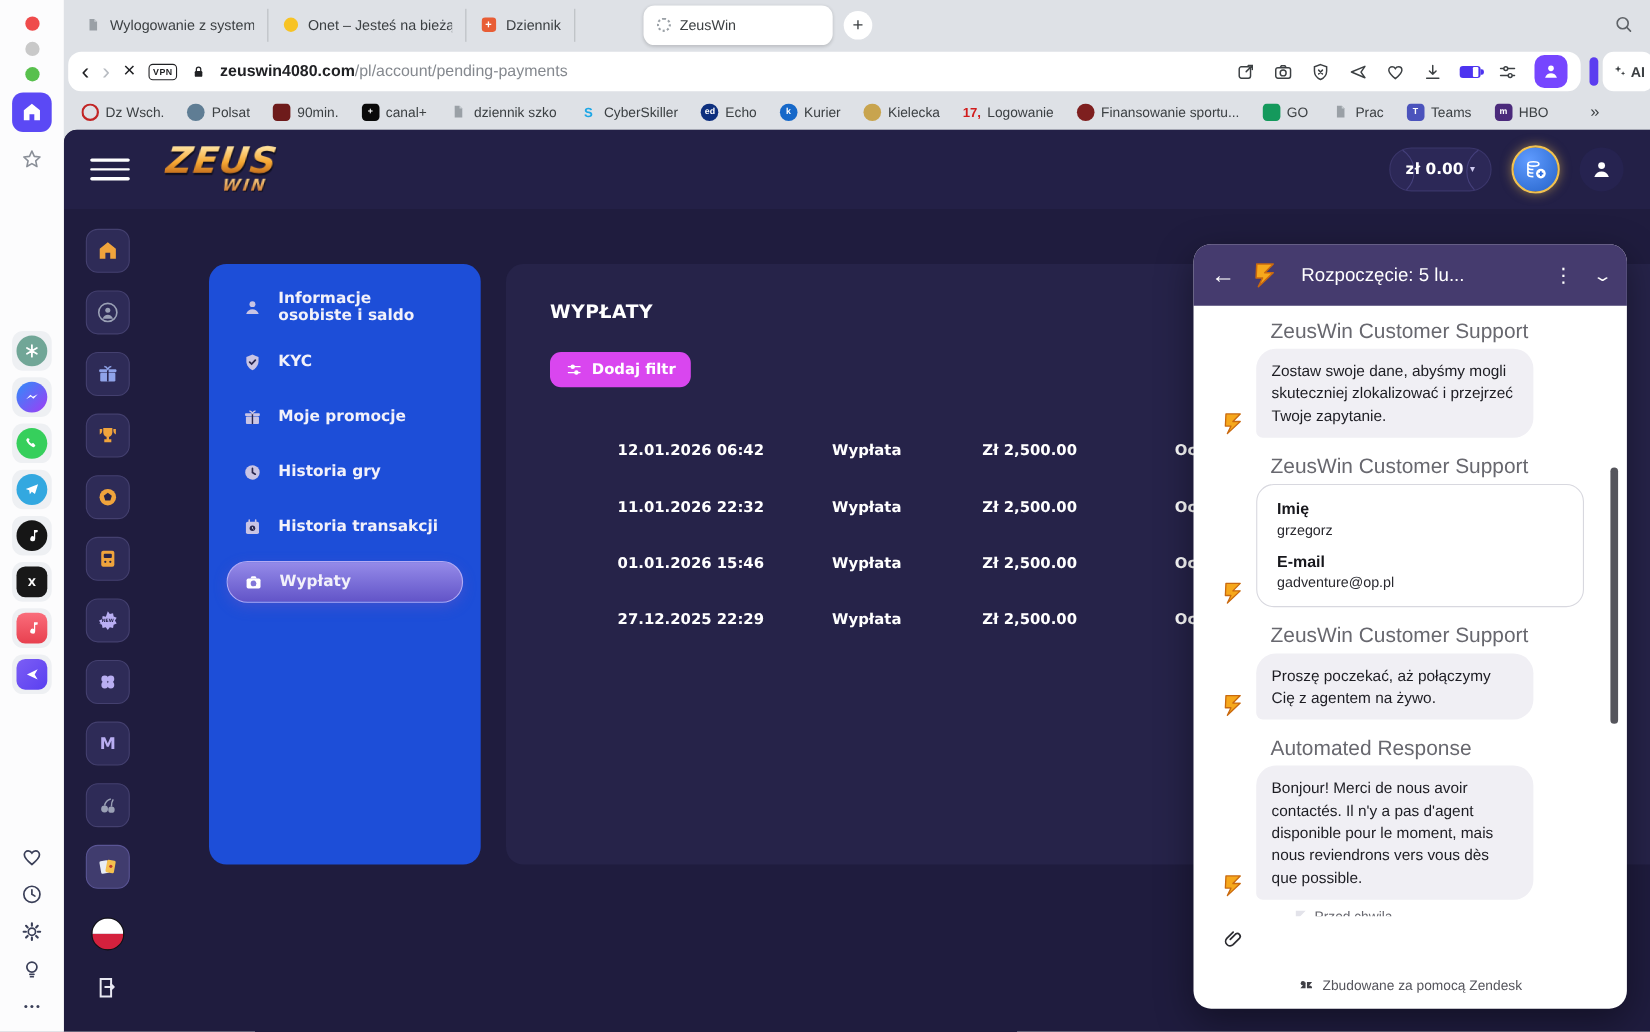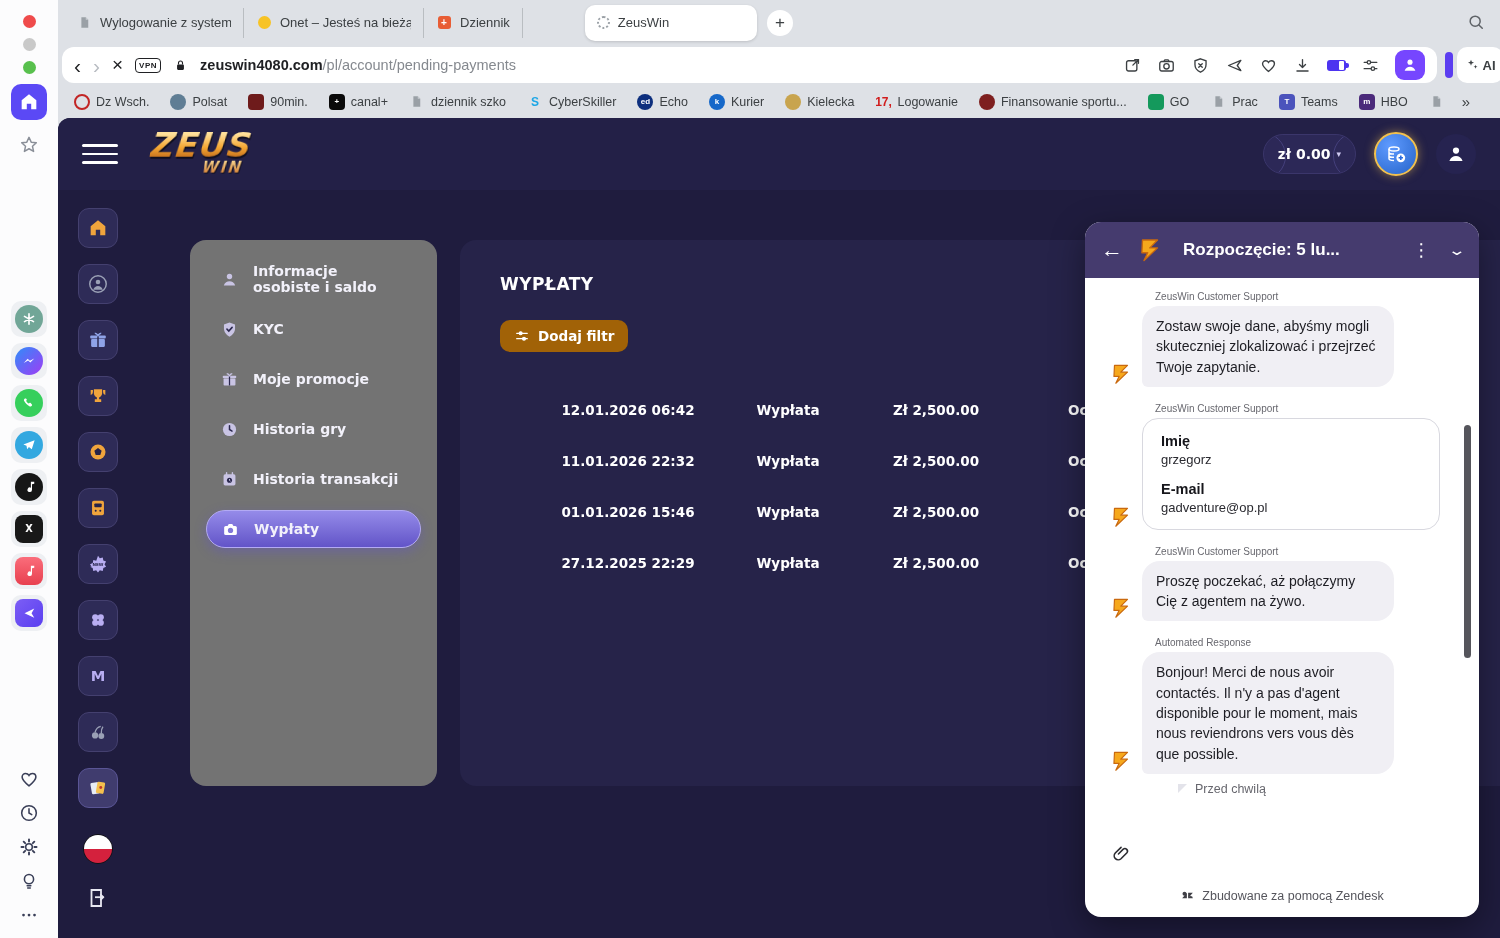--- a/index.html
+++ b/index.html
@@ -41,21 +41,21 @@
   .urltext .path{color:#85898f}
   .urlicons{margin-left:auto;display:flex;align-items:center;gap:15px;color:#3c4043}
   .battery{width:19px;height:11px;border-radius:3px;background:#4d34f0;position:relative}
   .battery::after{content:"";position:absolute;right:-3px;top:3px;width:3px;height:5px;background:#4d34f0;border-radius:0 2px 2px 0}
   .battery::before{content:"";position:absolute;right:2px;top:1px;width:5px;height:9px;background:#fff;border-radius:1px}
   .avatar-chip{width:30px;height:30px;border-radius:9px;background:#7646ff;display:flex;align-items:center;justify-content:center;color:#fff}
   .url-pill{position:absolute;left:1387px;top:7px;width:8px;height:26px;border-radius:5px;background:#5b3df0}
   .ai-btn{position:absolute;left:1399px;top:2px;width:46px;height:36px;background:#fff;border-radius:10px;
           display:flex;align-items:center;justify-content:center;gap:2px;color:#3c4043;font-size:13px;font-weight:bold}
 
-  .bookmarks{position:absolute;left:58px;top:85px;right:0;height:33px;display:flex;align-items:center;padding-left:16px}
+  .bookmarks{position:absolute;left:58px;top:85px;right:16px;height:33px;display:flex;align-items:center;padding-left:16px}
   #bmlist{display:flex;align-items:center;gap:21px;overflow:hidden;flex:1}
   .bm{display:flex;align-items:center;gap:6px;font-size:12.5px;color:#3c4043;white-space:nowrap}
   .bmico{width:16px;height:16px;display:flex;align-items:center;justify-content:center;font-size:8px;font-weight:bold;color:#fff;border-radius:50%}
   .bmico.sq{border-radius:4px}
   .bmico.ring{background:none;border:2.5px solid currentColor}
   .bmico.glyph{background:none;font-size:12px}
   .bm-overflow{font-size:15px;color:#3c4043;padding:0 30px 0 14px}
 
   
   .site{position:absolute;left:58px;top:118px;width:1442px;height:820px;background:#1f1c3e;
@@ -81,50 +81,50 @@
   .user-btn{width:40px;height:40px;border-radius:50%;background:#262350;display:flex;align-items:center;justify-content:center;color:#fff}
 
   .rail{position:absolute;left:20px;top:90px;width:40px;display:flex;flex-direction:column;gap:16px;align-items:center}
   .railbtn{width:40px;height:40px;border-radius:11px;background:#2e2b57;border:1.5px solid #44406f;
            display:flex;align-items:center;justify-content:center}
   .railbtn.active{background:#403c6e;border-color:#5a5595}
   .flagpl{width:30px;height:30px;border-radius:50%;overflow:hidden;border:1px solid #111;margin-top:10px}
   .flagpl .t{height:50%;background:#fff}.flagpl .b{height:50%;background:#d4213d}
   .plainrail{color:#e8e8f2;margin-top:6px}
 
-  .navcard{position:absolute;left:132px;top:122px;width:247px;height:546px;background:#737373;border-radius:16px;padding:14px 16px}
+  .navcard{position:absolute;left:132px;top:122px;width:247px;height:546px;background:#1d4ed8;border-radius:16px;padding:14px 16px}
   .navitem{height:50px;display:flex;align-items:center;gap:14px;padding:0 14px;font-size:14px;font-weight:700;color:#f2f1fa}
   .navitem .nicon{color:#c9c4e4;display:flex}
   .navitem.active{height:38px;margin:6px 0;border-radius:20px;background:linear-gradient(180deg,#958be9,#6254c8);
                   border:1px solid #b3aaf4;box-shadow:0 4px 12px rgba(98,84,200,.45)}
   .navitem.active .nicon{color:#fff}
 
   .panel{position:absolute;left:402px;top:122px;width:1056px;height:546px;background:#262349;border-radius:16px;padding:34px 40px}
   .panel-title{font-size:17px;font-weight:800;letter-spacing:.5px}
   .filterbtn{margin-top:26px;display:inline-flex;align-items:center;gap:8px;height:32px;padding:0 14px;border-radius:10px;
-             background:#a16207;font-size:13.5px;font-weight:700;color:#fff}
+             background:#d946ef;font-size:13.5px;font-weight:700;color:#fff}
   .tbl{margin-top:32px}
   .trow{display:grid;grid-template-columns:256px 64px 232px 1fr;align-items:center;height:51px}
   .trow .c{text-align:center;font-size:13.5px;font-weight:700}
   .trow .c.status{text-align:left;padding-left:16px;white-space:nowrap;overflow:hidden}
   .thead .c{font-size:13px}
 
   
   .chat{position:absolute;left:1027px;top:104px;width:394px;height:695px;background:#fff;border-radius:16px;z-index:30;
         box-shadow:0 10px 34px rgba(0,0,0,.4);font-family:"Liberation Sans",sans-serif;color:#202026}
   .chat-header{height:56px;background:#453b6e;border-radius:16px 16px 0 0;display:flex;align-items:center;padding:0 16px;gap:12px;color:#fff}
   .chat-back{font-size:22px;line-height:1}
-  .chat-title{flex:1;font-size:17px;font-weight:bold;white-space:nowrap;overflow:hidden;margin-left:6px}
+  .chat-title{flex:1;font-size:17px;font-weight:normal;white-space:nowrap;overflow:hidden;margin-left:6px}
   .chat-menu{font-size:18px;padding:0 8px;letter-spacing:1px}
   .chat-chevron{font-size:14px;transform:scaleX(1.6)}
   .chat-body{position:absolute;top:56px;left:0;right:0;bottom:84px;overflow:hidden;padding:13px 20px 0 23px}
   .mgroup{display:flex;margin-bottom:16px}
   .avcol{width:34px;display:flex;align-items:flex-end;flex:0 0 34px}
   .mcontent{flex:1;min-width:0}
-  .mauthor{font-size:10px;color:#68686f;margin:0 0 4px 13px}
+  .mauthor{font-size:19px;color:#68686f;margin:0 0 4px 13px}
   .bubble{background:#f0eff4;border-radius:18px 18px 18px 6px;padding:10px 14px;font-size:14px;line-height:1.45;
           width:fit-content;max-width:252px;color:#1d1d23}
   .mcard{background:#fff;border:1px solid #d8d8df;border-radius:16px;padding:14px 18px;width:298px}
   .mcard .flabel{font-size:14.5px;font-weight:bold;color:#17171c}
   .mcard .fvalue{font-size:13px;color:#2a2a30;margin-top:3px}
   .tsrow{display:flex;align-items:center;gap:8px;margin:-8px 0 0 70px;color:#67676e;font-size:12.5px}
   .tstail{width:0;height:0;border-left:9px solid #e3e3ea;border-bottom:9px solid transparent}
   .chat-scrollbar{position:absolute;right:8px;top:203px;width:7px;height:233px;border-radius:4px;background:#55555c}
   .chat-input-row{position:absolute;left:0;right:0;bottom:44px;height:40px;display:flex;align-items:center;padding:0 26px;gap:12px}
   .clip{color:#2b2b30;display:flex}

